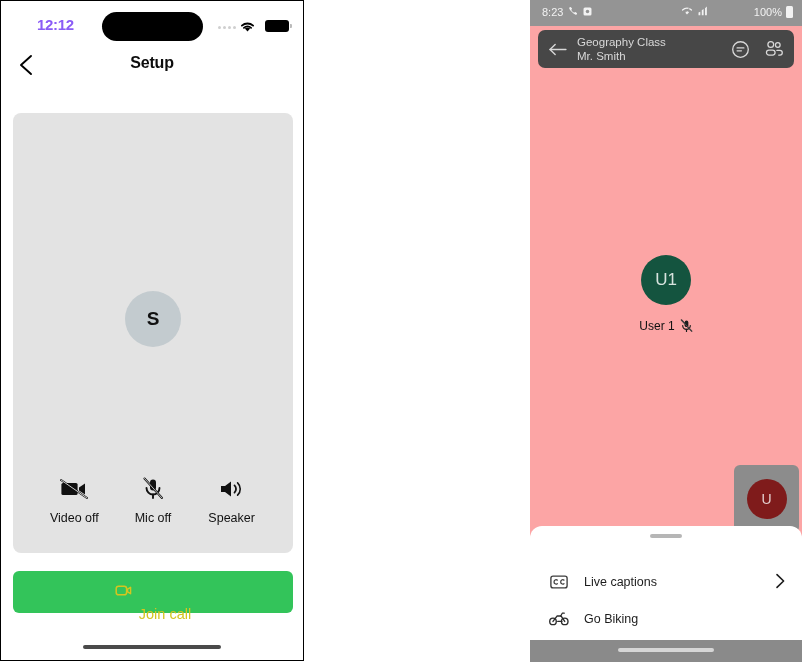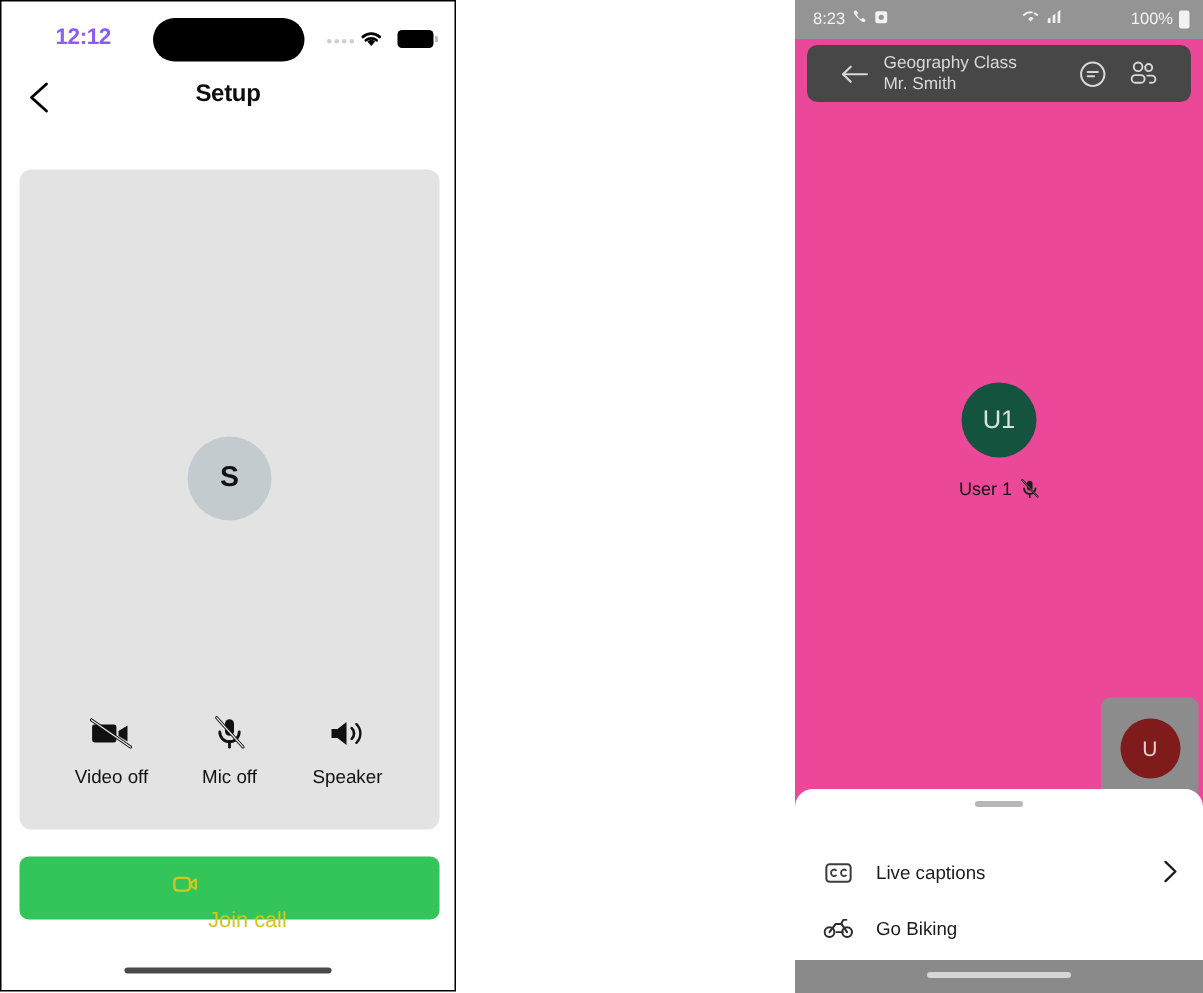--- a/index.html
+++ b/index.html
@@ -202,21 +202,21 @@
     background: #4a4a4a;
   }
 
   
   #right-phone {
     position: absolute;
     left: 530px;
     top: 0px;
     width: 272px;
     height: 662px;
-    background: #ec4899;
+    background: #fca5a5;
     overflow: hidden;
   }
   .and-statusbar {
     position: relative;
     height: 26px;
     width: 100%;
     background: #949494;
     color: #f2f2f2;
     font-size: 11px;
   }
@@ -248,21 +248,21 @@
   .call-header {
     position: absolute;
     left: 8px;
     top: 30px;
     right: 8px;
     height: 38px;
     background: #474747;
     border-radius: 7px;
     display: flex;
     align-items: center;
-    padding: 0 22px;
+    padding: 0 10px;
     box-sizing: border-box;
   }
   .ch-back { cursor: pointer; display: flex; }
   .ch-titles {
     margin-left: 10px;
     flex: 1;
     line-height: 1.25;
   }
   .ch-title { font-size: 11.5px; color: #d8d8d8; }
   .ch-sub   { font-size: 11.5px; color: #d8d8d8; }

